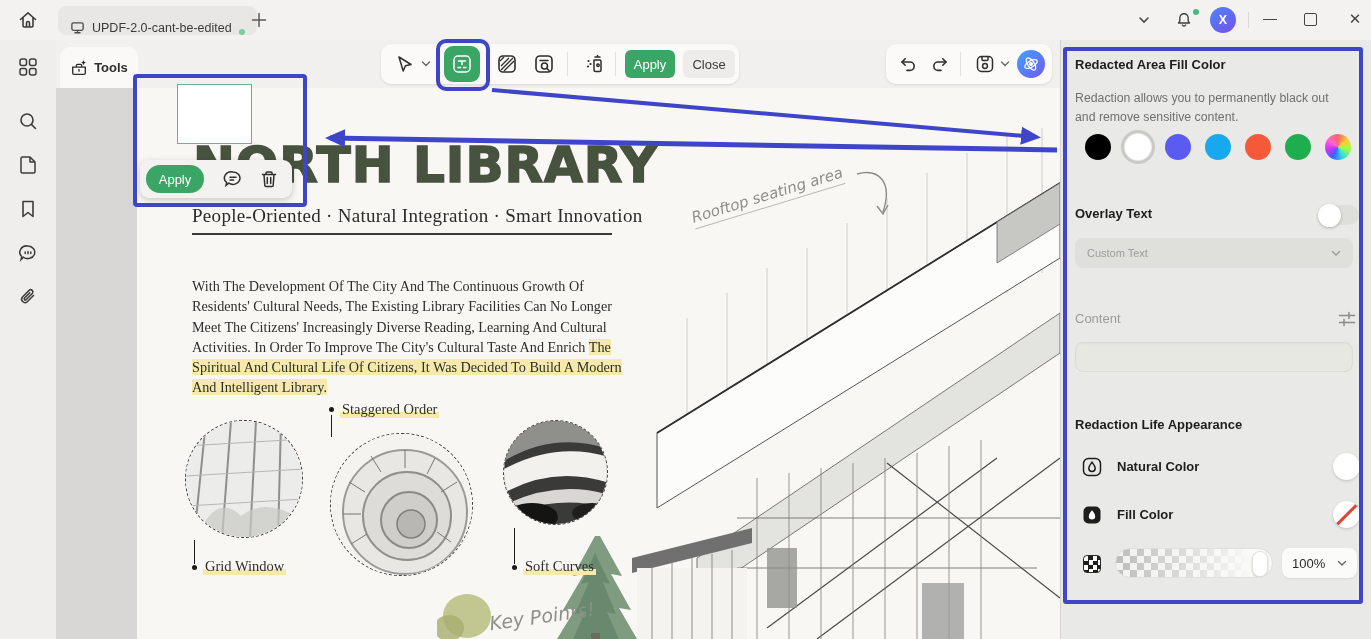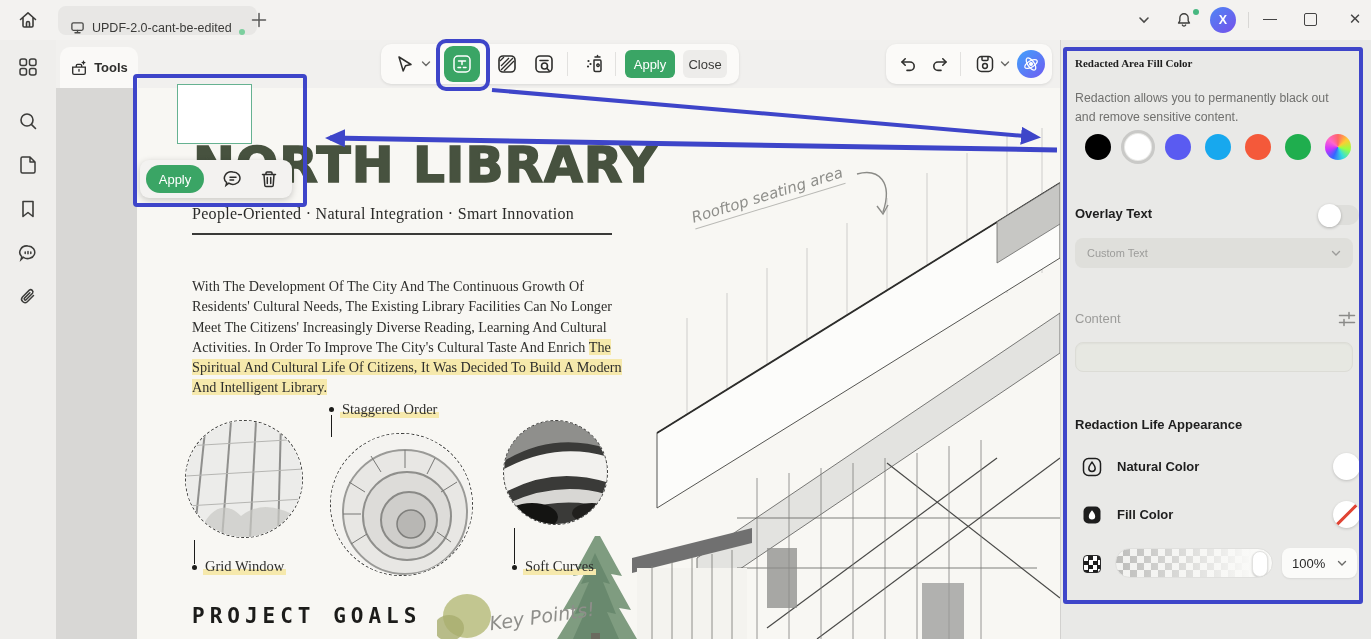--- a/index.html
+++ b/index.html
@@ -40,30 +40,30 @@
   .pill { position:absolute; top:44px; height:40px; background:#fbfaf8; border-radius:10px;
           box-shadow:0 1px 3px rgba(0,0,0,.10); }
   .pill-c { left:381px; width:358px; }
   .pill-r { left:886px; width:166px; }
   .v-div { position:absolute; top:8px; width:1px; height:24px; background:#e2e1df; }
   .tool-green { position:absolute; left:63px; top:2px; width:36px; height:36px; border-radius:9px; background:#3aa565;
                 display:flex; align-items:center; justify-content:center; }
   .btn { position:absolute; top:6px; height:28px; border-radius:6px; font-size:13px;
          display:flex; align-items:center; justify-content:center; }
   .btn-apply { left:244px; width:50px; background:#3aa565; color:#fff; }
-  .btn-close { left:302px; width:44px; background:#edecea; color:#3a3a38; }
+  .btn-close { left:302px; width:52px; background:#edecea; color:#3a3a38; }
   .ai-btn { position:absolute; left:131px; top:6px; width:28px; height:28px; border-radius:50%;
             background:linear-gradient(135deg,#41a2fb,#6f5bf2); display:flex; align-items:center; justify-content:center; }
 
   
   .canvas { position:absolute; left:56px; top:88px; width:1004px; height:551px; background:#d8d7d5; }
   .page { position:absolute; left:81px; top:0; width:923px; height:551px; background:#f8f7f3; }
   .doc-title { position:absolute; left:56px; top:48px; font-family:"DejaVu Sans",sans-serif; font-weight:800;
                font-size:50px; letter-spacing:1px; color:#47523f; -webkit-text-stroke:1.6px #47523f; white-space:nowrap; }
-  .doc-sub { position:absolute; left:55px; top:117px; font-family:"Liberation Serif",serif; font-size:16px;
+  .doc-sub { position:absolute; left:55px; top:117px; font-family:"Liberation Serif",serif; font-size:19px;
              color:#2b2b29; letter-spacing:.3px; white-space:nowrap; }
   .doc-hr { position:absolute; left:55px; top:145px; width:420px; height:2px; background:#3a3a38; }
   .doc-par { position:absolute; left:55px; top:188px; width:452px; font-family:"Liberation Serif",serif;
              font-size:14.2px; line-height:20.3px; color:#2e2e2c; }
   .hl { background:#f6e9ac; }
   .circle { position:absolute; border-radius:50%; border:1.6px dashed #3c3c3a; overflow:hidden; background:#fdfdfb; }
   .callout { position:absolute; font-family:"Liberation Serif",serif; font-size:14.5px; color:#2e2e2c;
              background:linear-gradient(transparent 64%, #f6e9ac 64%); padding:0 2px; white-space:nowrap; }
   .c-dot { position:absolute; width:5px; height:5px; border-radius:50%; background:#1c1c1a; }
   .c-line { position:absolute; width:1.3px; background:#1c1c1a; }
@@ -82,21 +82,21 @@
 
   
   .anno { position:absolute; border:4.5px solid #3e45c9; background:transparent; pointer-events:none; }
   .anno-a { left:133px; top:74px; width:174px; height:133px; border-radius:4px; }
   .anno-b { left:436px; top:39px; width:54px; height:52px; border-radius:10px; }
   .anno-c { left:1063px; top:47px; width:300px; height:557px; border-radius:3px; }
   #arrows { position:absolute; left:0; top:0; z-index:60; pointer-events:none; }
 
   
   .rpanel { position:absolute; left:1060px; top:40px; width:311px; height:599px; background:#e9e9e7; border-left:1px solid #d2d1cf; }
-  .rp-title { position:absolute; left:14px; font-size:11px; font-weight:bold; color:#1e1e1e;font-family:Liberation Serif, serif; }
+  .rp-title { position:absolute; left:14px; font-size:13px; font-weight:bold; color:#1e1e1e; }
   .rp-desc { position:absolute; left:14px; top:49px; width:274px; font-size:12.3px; line-height:1.55; color:#70706e; }
   .swatches { position:absolute; left:24px; top:94px; display:flex; gap:14px; }
   .sw { width:26px; height:26px; border-radius:50%; }
   .sw-selected { outline:3px solid #c9c9c7; outline-offset:1px; }
   .sw-rainbow { background:conic-gradient(#f66,#fc3,#9f4,#3dd,#36f,#c3f,#f6c,#f66); }
   .rp-label-b { font-size:13px; font-weight:bold; color:#1e1e1e; position:absolute; }
   .rp-label-g { font-size:13px; color:#9c9c9a; position:absolute; }
   .toggle { position:absolute; left:258px; top:165px; width:40px; height:20px; border-radius:10px; background:#dededb; }
   .toggle .knob { position:absolute; left:-1px; top:-1.5px; width:23px; height:23px; border-radius:50%; background:#fff;
                   box-shadow:0 1px 3px rgba(0,0,0,.25); }
@@ -418,21 +418,20 @@
       <div class="callout" style="left:203px; top:313px;">Staggered Order</div>
 
       <div class="c-line" style="left:57px; top:452px; height:24px;"></div>
       <div class="c-dot" style="left:55px; top:477px;"></div>
       <div class="callout" style="left:66px; top:470px;">Grid Window</div>
 
       <div class="c-line" style="left:377px; top:440px; height:36px;"></div>
       <div class="c-dot" style="left:375px; top:477px;"></div>
       <div class="callout" style="left:386px; top:470px;">Soft Curves</div>
 
-      <div class="proj-goals">PROJECT GOALS</div>
       <div class="hand key-points">Key Points!</div>
     </div>
   </div>
 
   <div class="redact-rect"></div>
   <div class="mini-bar">
     <div class="mini-apply">
         <span>Apply</span>
       </div>
     <div class="abs" style="left:82px; top:8px; width:22px; height:22px;">

